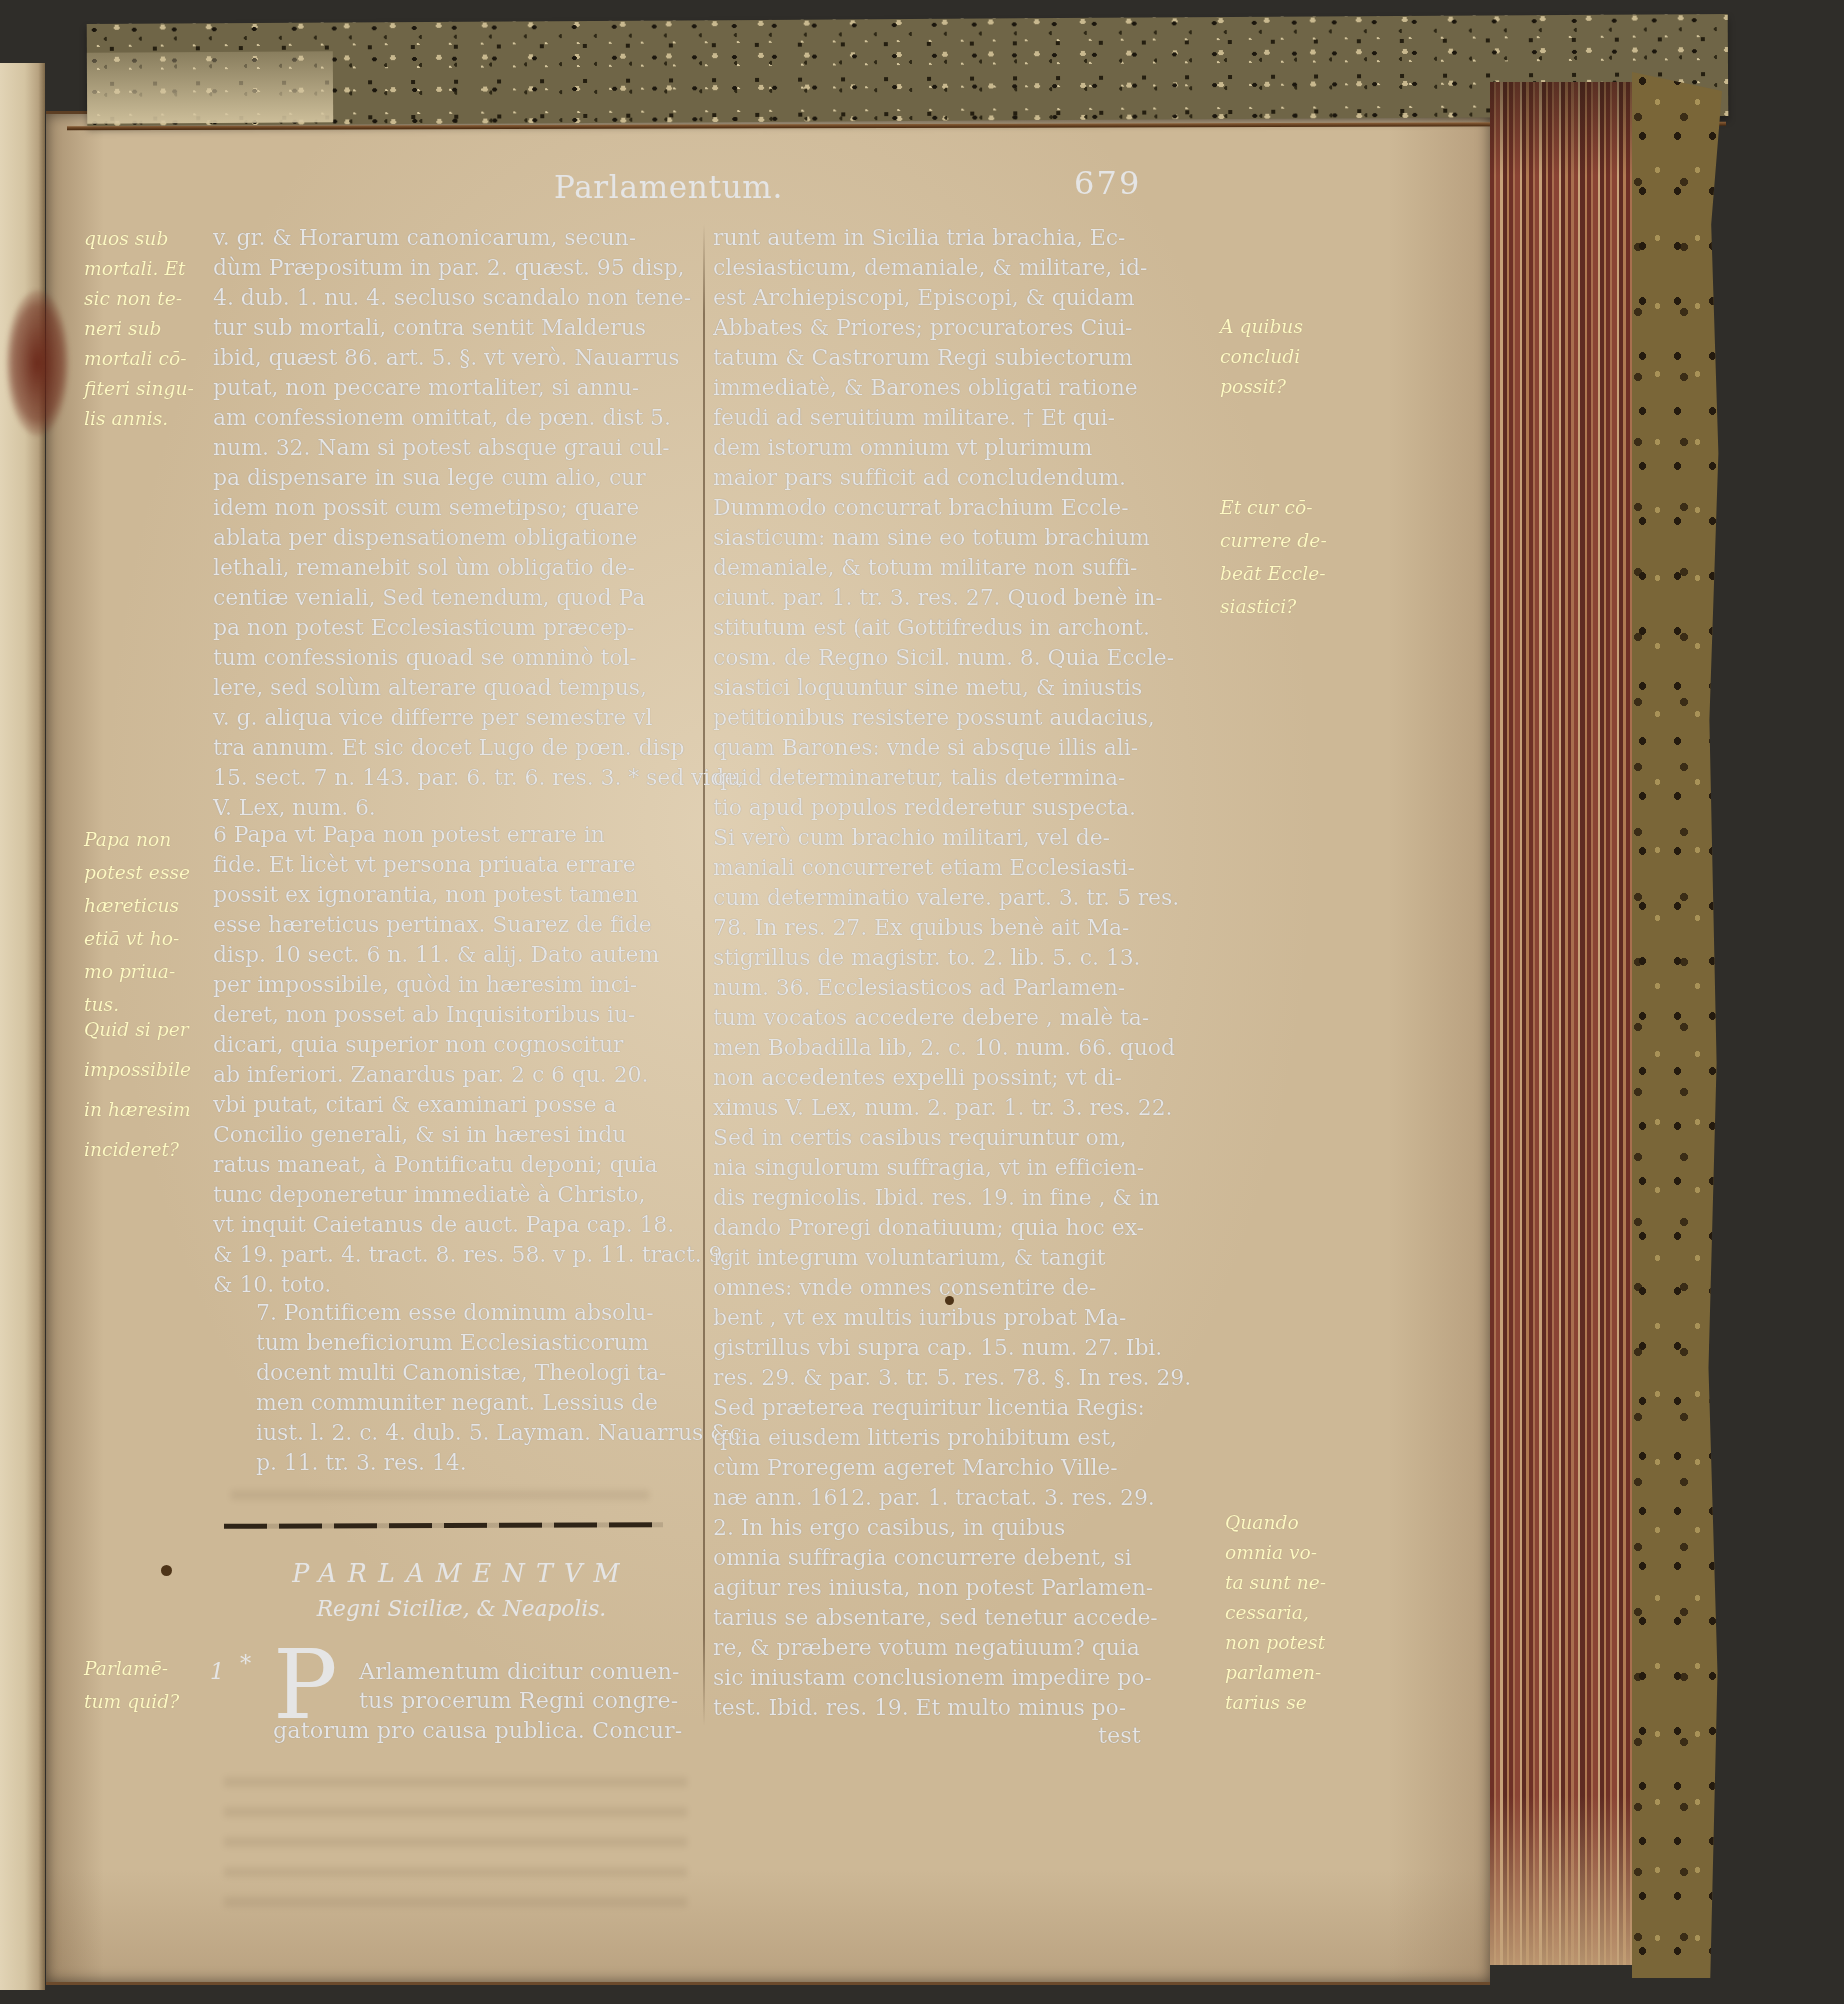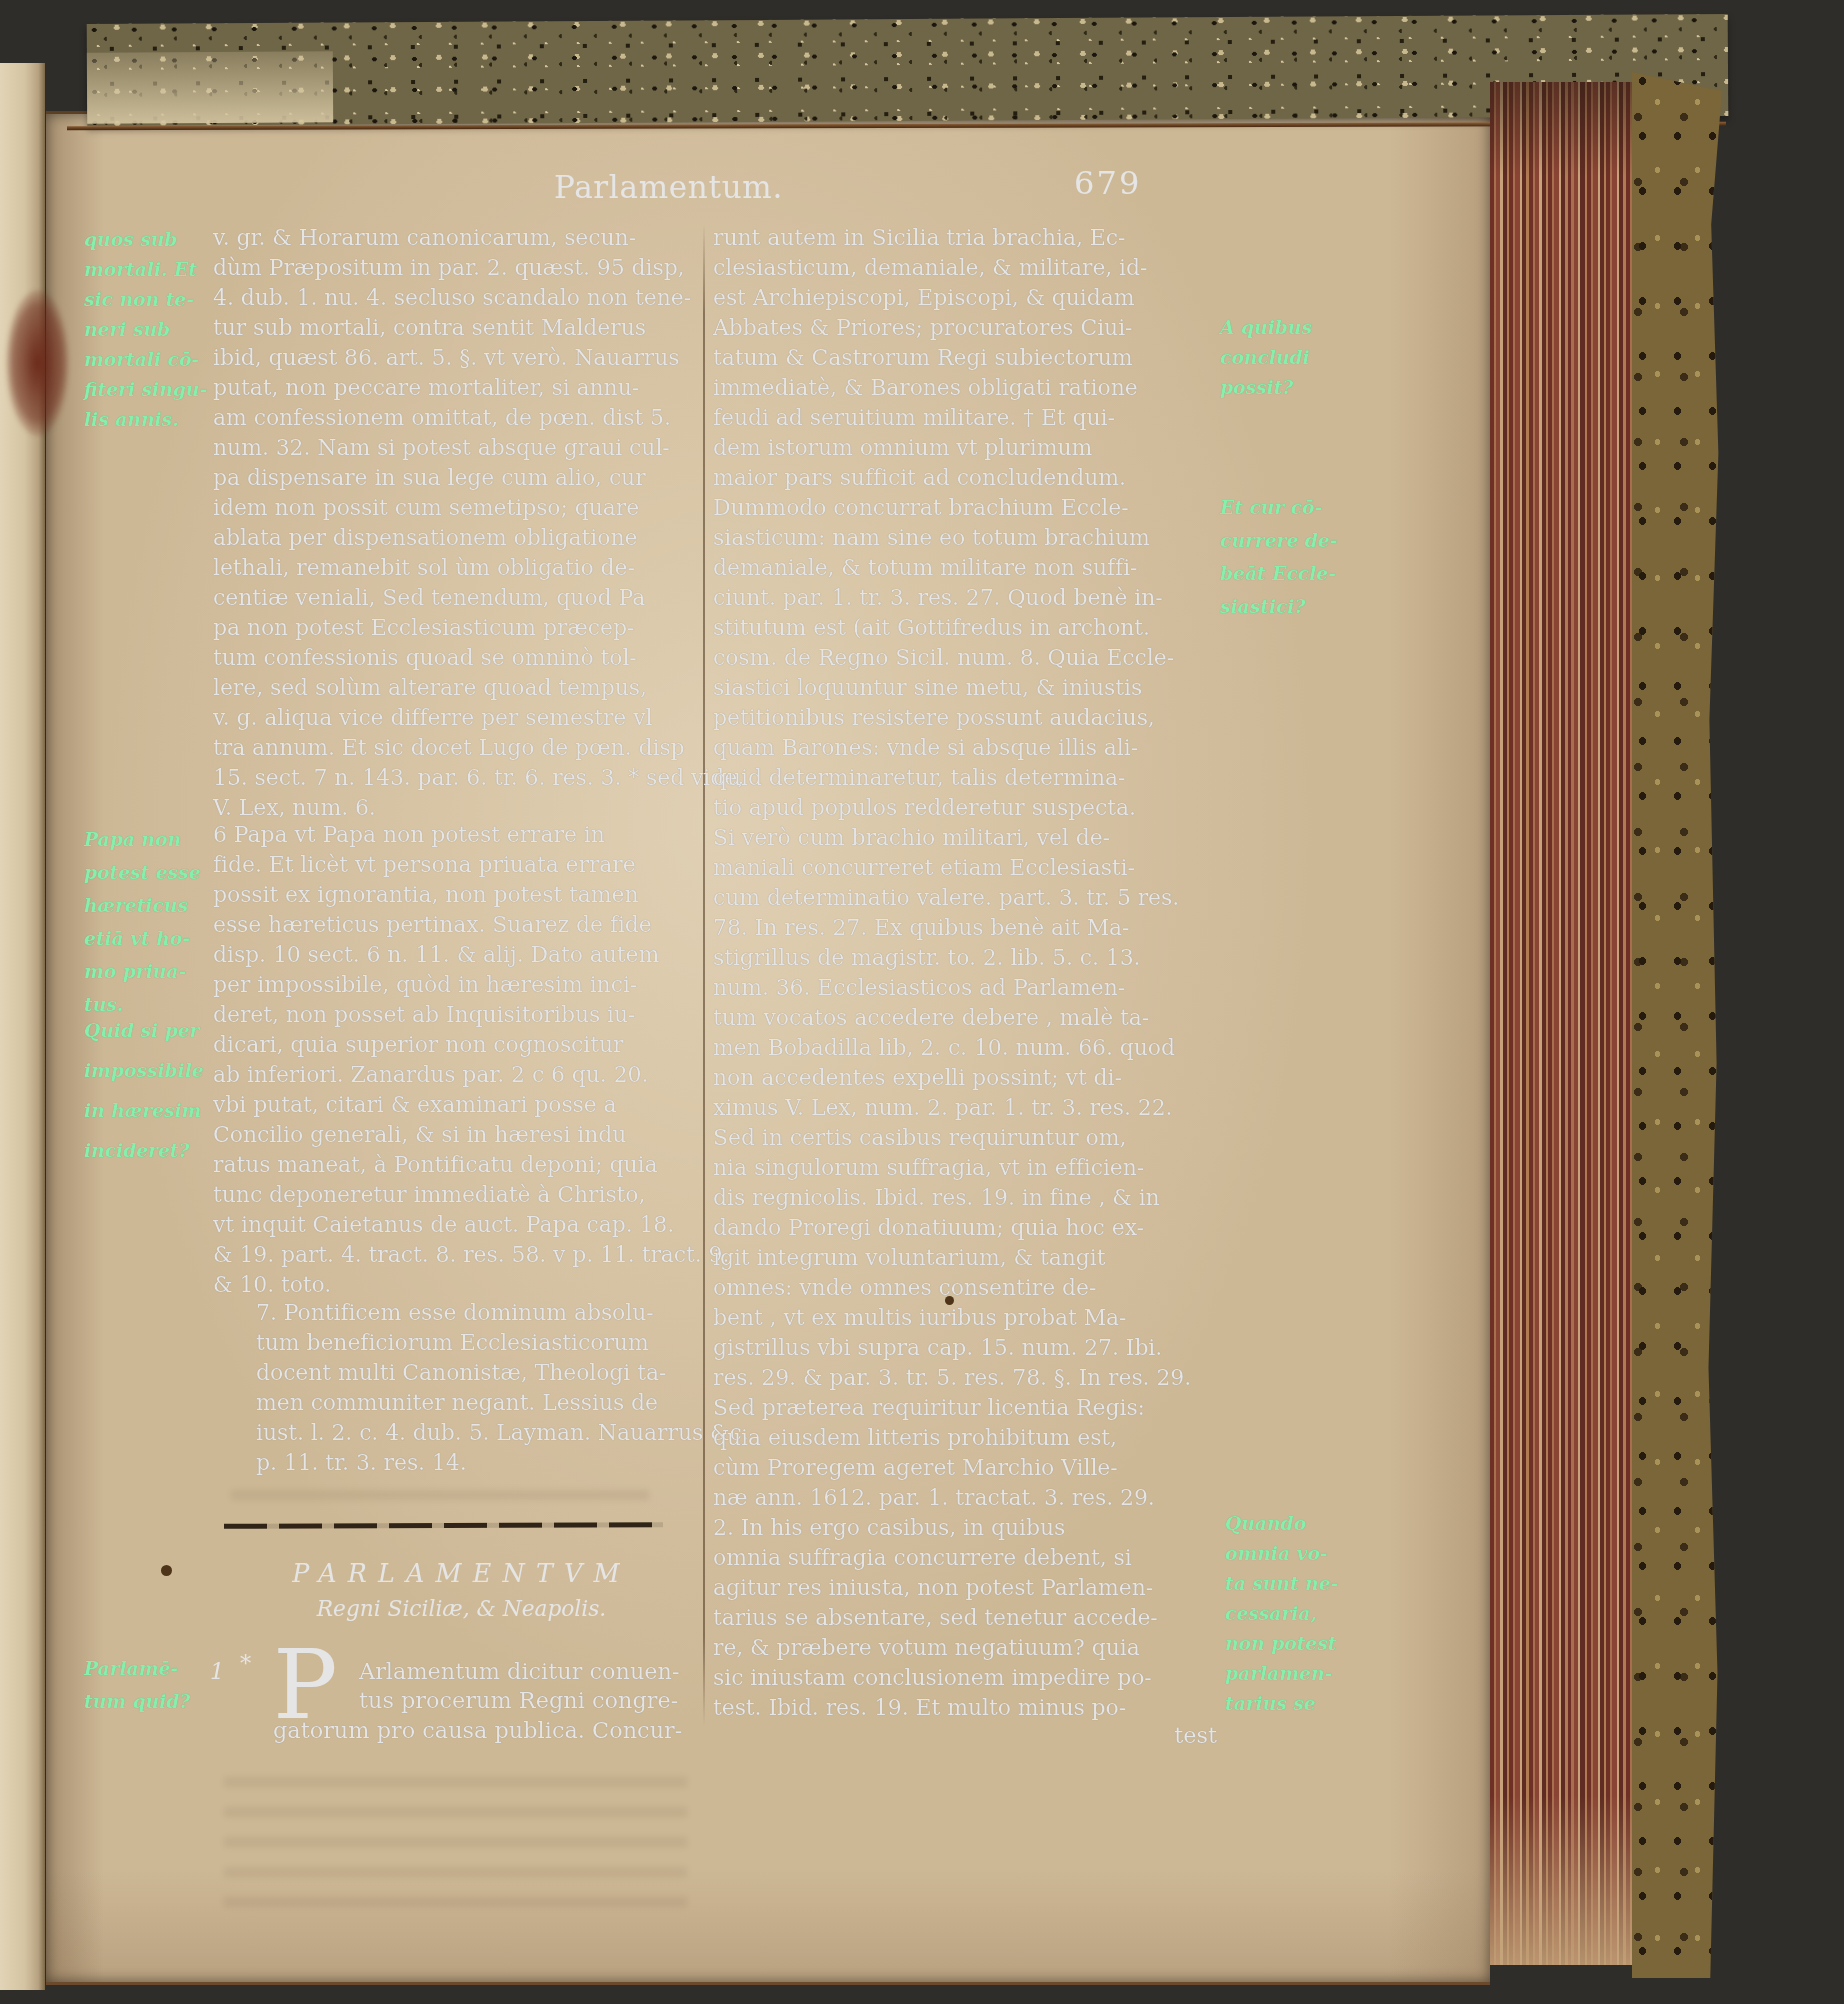--- a/index.html
+++ b/index.html
@@ -62,25 +62,25 @@
   .col-rule{position:absolute;left:703px;top:224px;width:1.5px;height:1502px;
     background:linear-gradient(rgba(74,52,28,0),rgba(74,52,28,.55) 6%,rgba(74,52,28,.55) 94%,rgba(74,52,28,0));}
 
   .textcol{position:absolute;font-size:22px;line-height:30px;letter-spacing:-0.1px;
     text-shadow:0 0 0.7px rgba(58,45,30,.45);}
   .lcol-a{left:213px;top:223px;width:497px;}
   .lcol-b{left:213px;top:820px;width:497px;}
   .lcol-c{left:225px;top:1298px;width:497px;margin-left:31px;}
   .rcol{left:713px;top:223px;width:502px;}
   .tline{white-space:nowrap;height:30px;}
-  .catchword{position:absolute;left:1098px;top:1722px;width:119px;text-align:right;
+  .catchword{position:absolute;left:1098px;top:1722px;width:119px;
     font-size:22.4px;text-shadow:0 0 0.7px rgba(58,45,30,.45);}
 
-  .mnote{position:absolute;font-style:italic;font-size:18.7px;color:#86efac;
-    text-shadow:0 0 0.7px rgba(70,53,35,.4);font-weight:bold;}
+  .mnote{position:absolute;font-style:italic;font-size:18.7px;color:#fef9c3;
+    text-shadow:0 0 0.7px rgba(70,53,35,.4);}
   .mnote .tline{height:auto;}
   .lm1{left:84px;top:224px;width:131px;line-height:30px;}
   .lm2{left:84px;top:823px;width:131px;line-height:33px;}
   .lm3{left:84px;top:1010px;width:142px;line-height:40px;}
   .lm4{left:84px;top:1652px;width:134px;line-height:33px;}
   .rm1{left:1220px;top:312px;width:146px;line-height:30px;}
   .rm2{left:1220px;top:491px;width:153px;line-height:33px;}
   .rm3{left:1225px;top:1508px;width:146px;line-height:30px;}
 
   .divider{position:absolute;left:224px;top:1523px;width:439px;height:5.2px;

